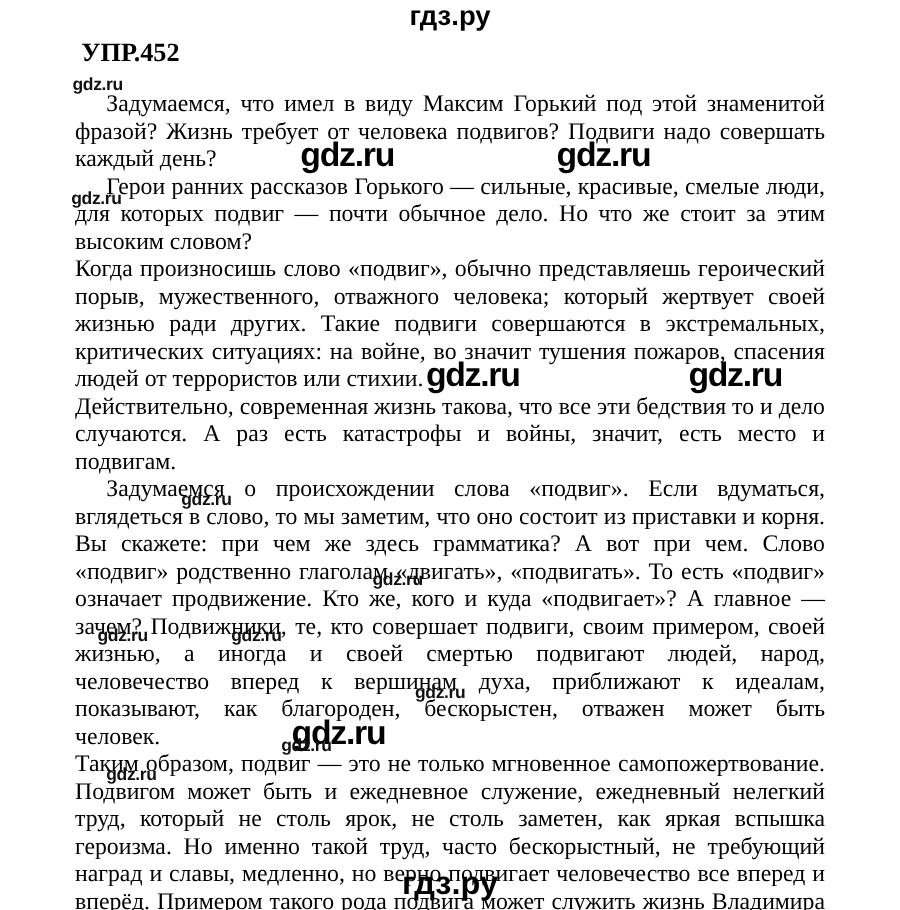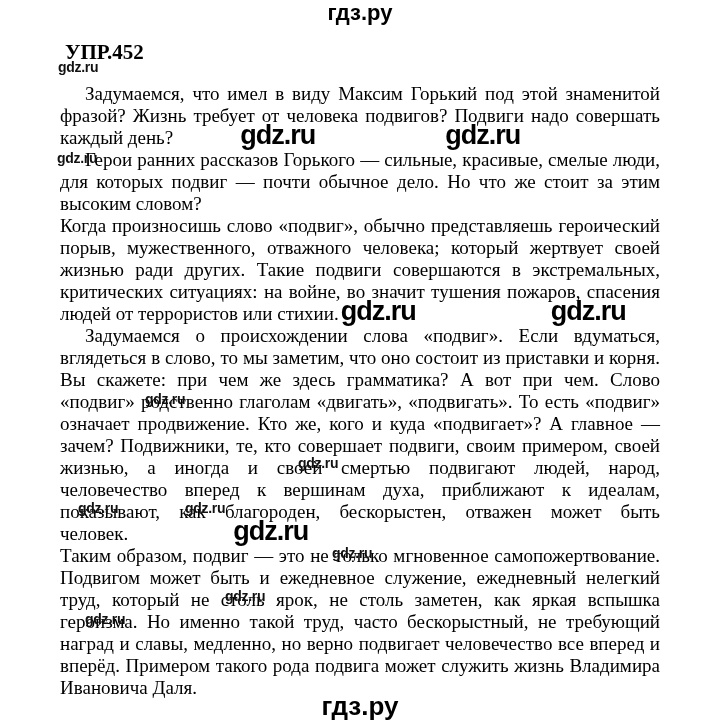--- a/index.html
+++ b/index.html
@@ -11,21 +11,21 @@
   }
   .top-logo{
     text-align:center;
     font-family:"Liberation Sans", sans-serif;
     font-weight:bold;font-size:22px;line-height:24px;
     margin-top:1px;color:#000;
   }
   .exercise-label{
     font-family:"Liberation Serif", serif;
     font-weight:bold;font-size:21px;line-height:22px;
-    margin:16px 0 0 65px;color:#000;
+    margin:6px 0 0 65px;color:#000;
   }
   .content{
     margin:20px 60px 0 60px;
     text-align:justify;
     font-size:19px;line-height:22px;
     color:#000;
   }
   .content p{margin:0;padding:0}
   .indent{text-indent:25px}
   .wm-lg{
@@ -67,20 +67,21 @@
 <body>
 
 <div class="top-logo">гдз.ру</div>
 
 <div class="exercise-label">УПР.452</div>
 
 <div class="content">
   <p class="indent"><span>Задумаемся, что имел в виду Максим Горький под этой знаменитой фразой? Жизнь требует от человека подвигов? Подвиги надо совершать каждый день?</span><span class="wm-lg gap67">gdz.ru</span><span class="wm-lg gap130">gdz.ru</span></p>
   <p class="indent"><span>Герои ранних рассказов Горького — сильные, красивые, смелые люди, для которых подвиг — почти обычное дело. Но что же стоит за этим высоким словом?</span></p>
   <p><span>Когда произносишь слово «подвиг», обычно представляешь героический порыв, мужественного, отважного человека; который жертвует своей жизнью ради других. Такие подвиги совершаются в экстремальных, критических ситуациях: на войне, во значит тушения пожаров, спасения людей от террористов или стихии.</span><span class="wm-lg gap2">gdz.ru</span><span class="wm-lg gap135">gdz.ru</span></p>
+  <p><span>Действительно, современная жизнь такова, что все эти бедствия то и дело случаются. А раз есть катастрофы и войны, значит, есть место и подвигам.</span></p>
   <p class="indent"><span>Задумаемся о происхождении слова «подвиг». Если вдуматься, вглядеться в слово, то мы заметим, что оно состоит из приставки и корня. Вы скажете: при чем же здесь грамматика? А вот при чем. Слово «подвиг» родственно глаголам «двигать», «подвигать». То есть «подвиг» означает продвижение. Кто же, кого и куда «подвигает»? А главное — зачем? Подвижники, те, кто совершает подвиги, своим примером, своей жизнью, а иногда и своей смертью подвигают людей, народ, человечество вперед к вершинам духа, приближают к идеалам, показывают, как благороден, бескорыстен, отважен может быть человек.</span><span class="wm-lg gap105">gdz.ru</span></p>
   <p><span>Таким образом, подвиг — это не только мгновенное самопожертвование. Подвигом может быть и ежедневное служение, ежедневный нелегкий труд, который не столь ярок, не столь заметен, как яркая вспышка героизма. Но именно такой труд, часто бескорыстный, не требующий наград и славы, медленно, но верно подвигает человечество все вперед и вперёд. Примером такого рода подвига может служить жизнь Владимира Ивановича Даля.</span></p>
 </div>
 
 <span class="wm-sm wm-a">gdz.ru</span>
 <span class="wm-sm wm-b">gdz.ru</span>
 <span class="wm-sm wm-c">gdz.ru</span>
 <span class="wm-sm wm-d">gdz.ru</span>
 <span class="wm-sm wm-e">gdz.ru</span>
 <span class="wm-sm wm-f">gdz.ru</span>

